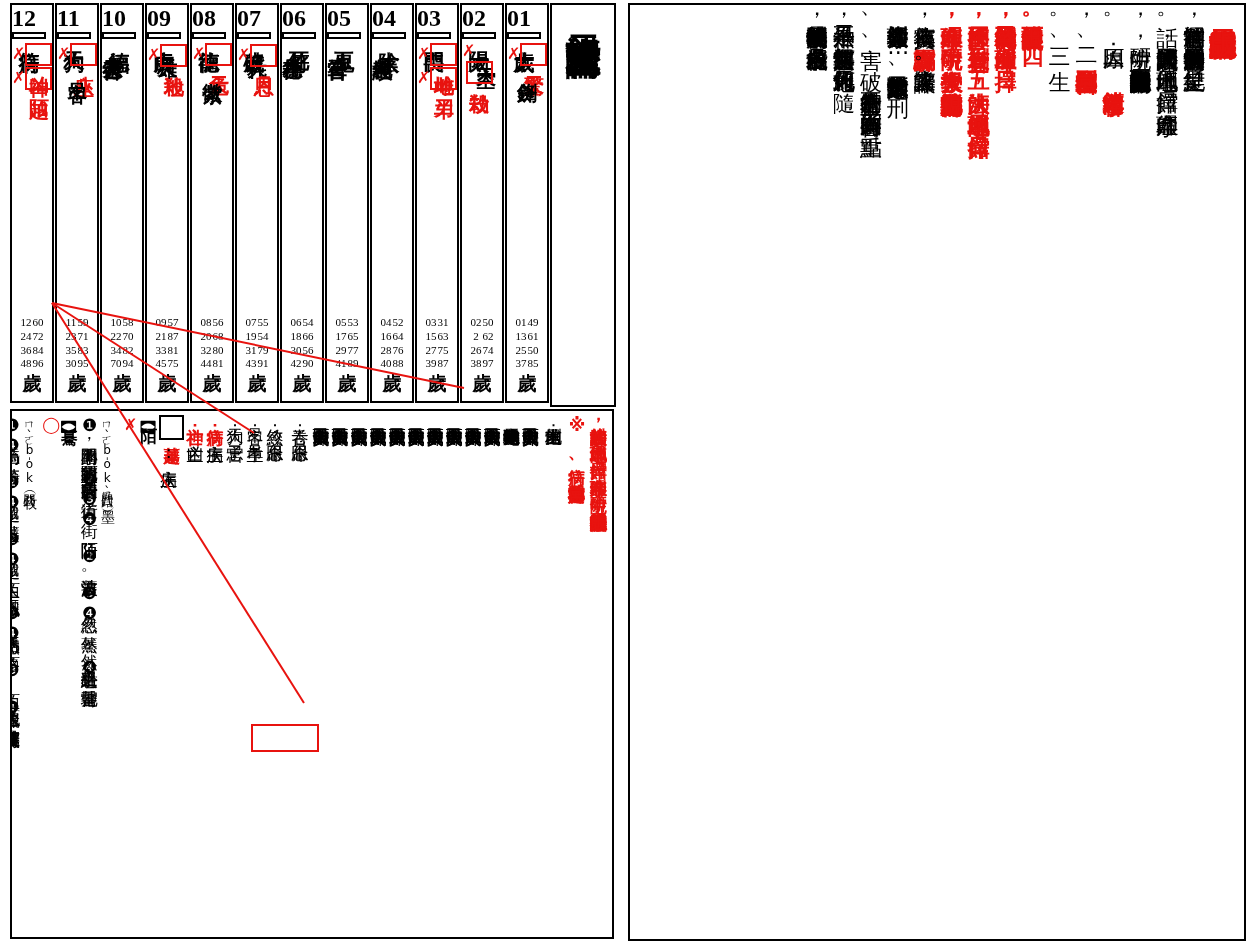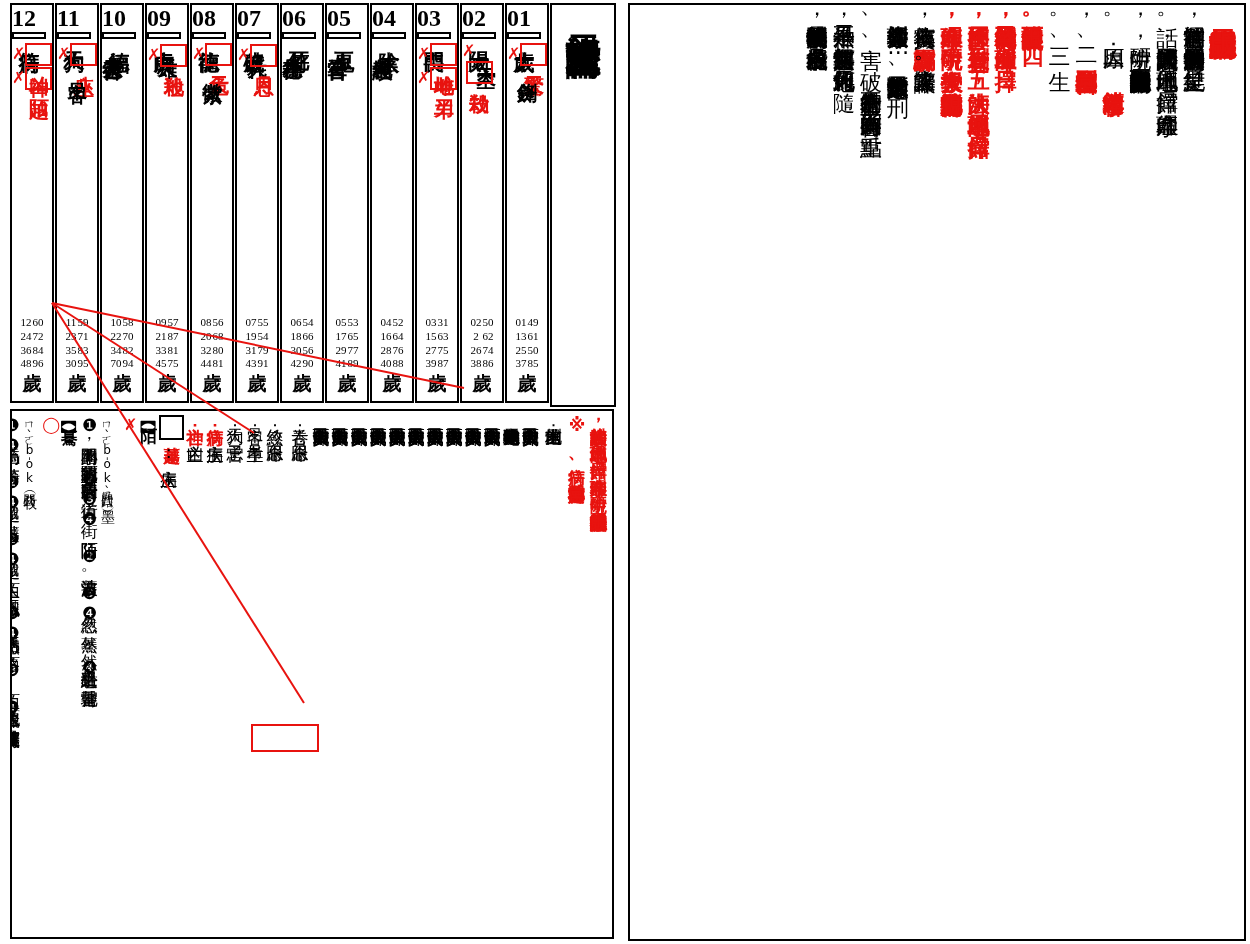--- a/index.html
+++ b/index.html
@@ -172,21 +172,21 @@
           <div class="age-col">
               <span>02</span>
               <span>2</span>
               <span>26</span>
               <span>38</span>
             </div>
           <div class="age-col">
               <span>50</span>
               <span>62</span>
               <span>74</span>
-              <span>86</span>
+              <span>97</span>
             </div>
         </div>
         <div class="p-sui">歲</div>
       </div>
 
       <div class="palace">
         <div class="p-num">03</div>
         <div class="p-name">
             <div class="vt">喪門</div>
           </div>

